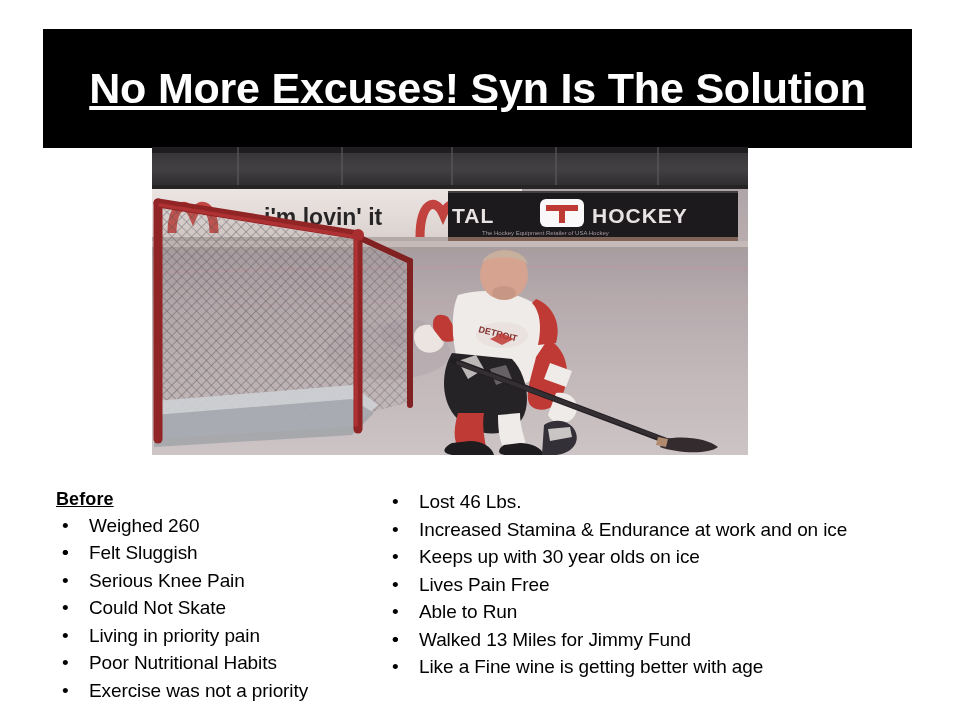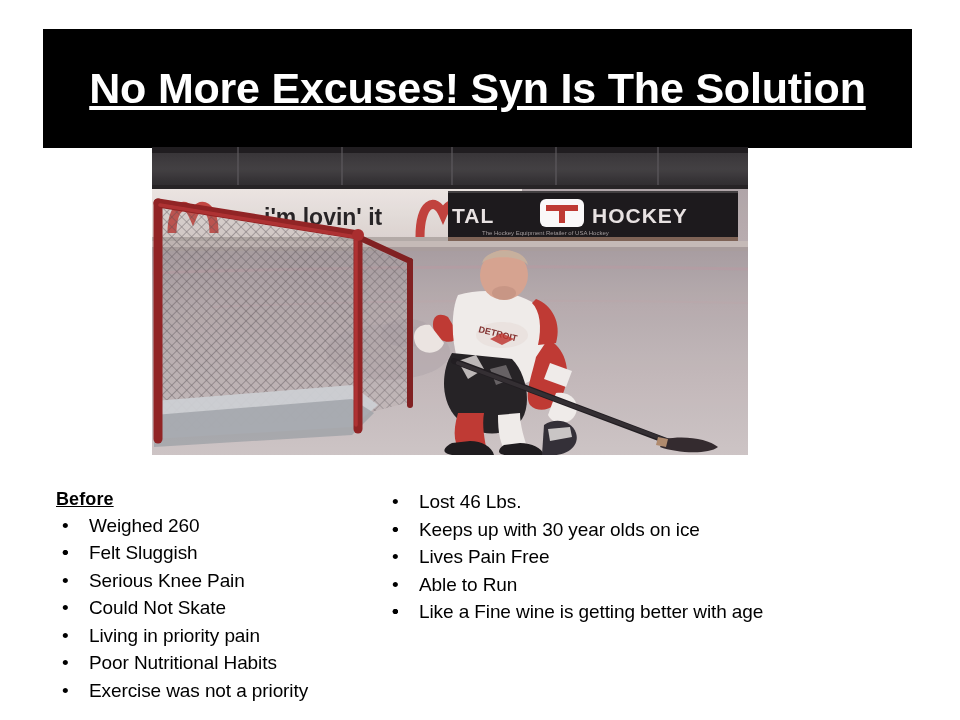--- a/index.html
+++ b/index.html
@@ -257,21 +257,21 @@
       <li><span class="bullet-dot">•</span><span>Could Not Skate</span></li>
       <li><span class="bullet-dot">•</span><span>Living in priority pain</span></li>
       <li><span class="bullet-dot">•</span><span>Poor Nutritional Habits</span></li>
       <li><span class="bullet-dot">•</span><span>Exercise was not a priority</span></li>
     </ul>
 </div>
 
 <div class="column" id="after-column">
   <ul class="bullets" id="after-list">
       <li><span class="bullet-dot">•</span><span>Lost 46 Lbs.</span></li>
-      <li><span class="bullet-dot">•</span></li>
+      <li><span class="bullet-dot">•</span><span>Increased Stamina &amp; Endurance at work and on ice</span></li>
       <li><span class="bullet-dot">•</span><span>Keeps up with 30 year olds on ice</span></li>
       <li><span class="bullet-dot">•</span><span>Lives Pain Free</span></li>
       <li><span class="bullet-dot">•</span><span>Able to Run</span></li>
       <li><span class="bullet-dot">•</span></li>
-      <li><span class="bullet-dot">•</span></li>
+      <li><span class="bullet-dot">•</span><span>Walked 13 Miles for Jimmy Fund</span></li>
       <li><span class="bullet-dot">•</span><span>Like a Fine wine is getting better with age</span></li>
     </ul>
 </div>
 
 </body></html>

